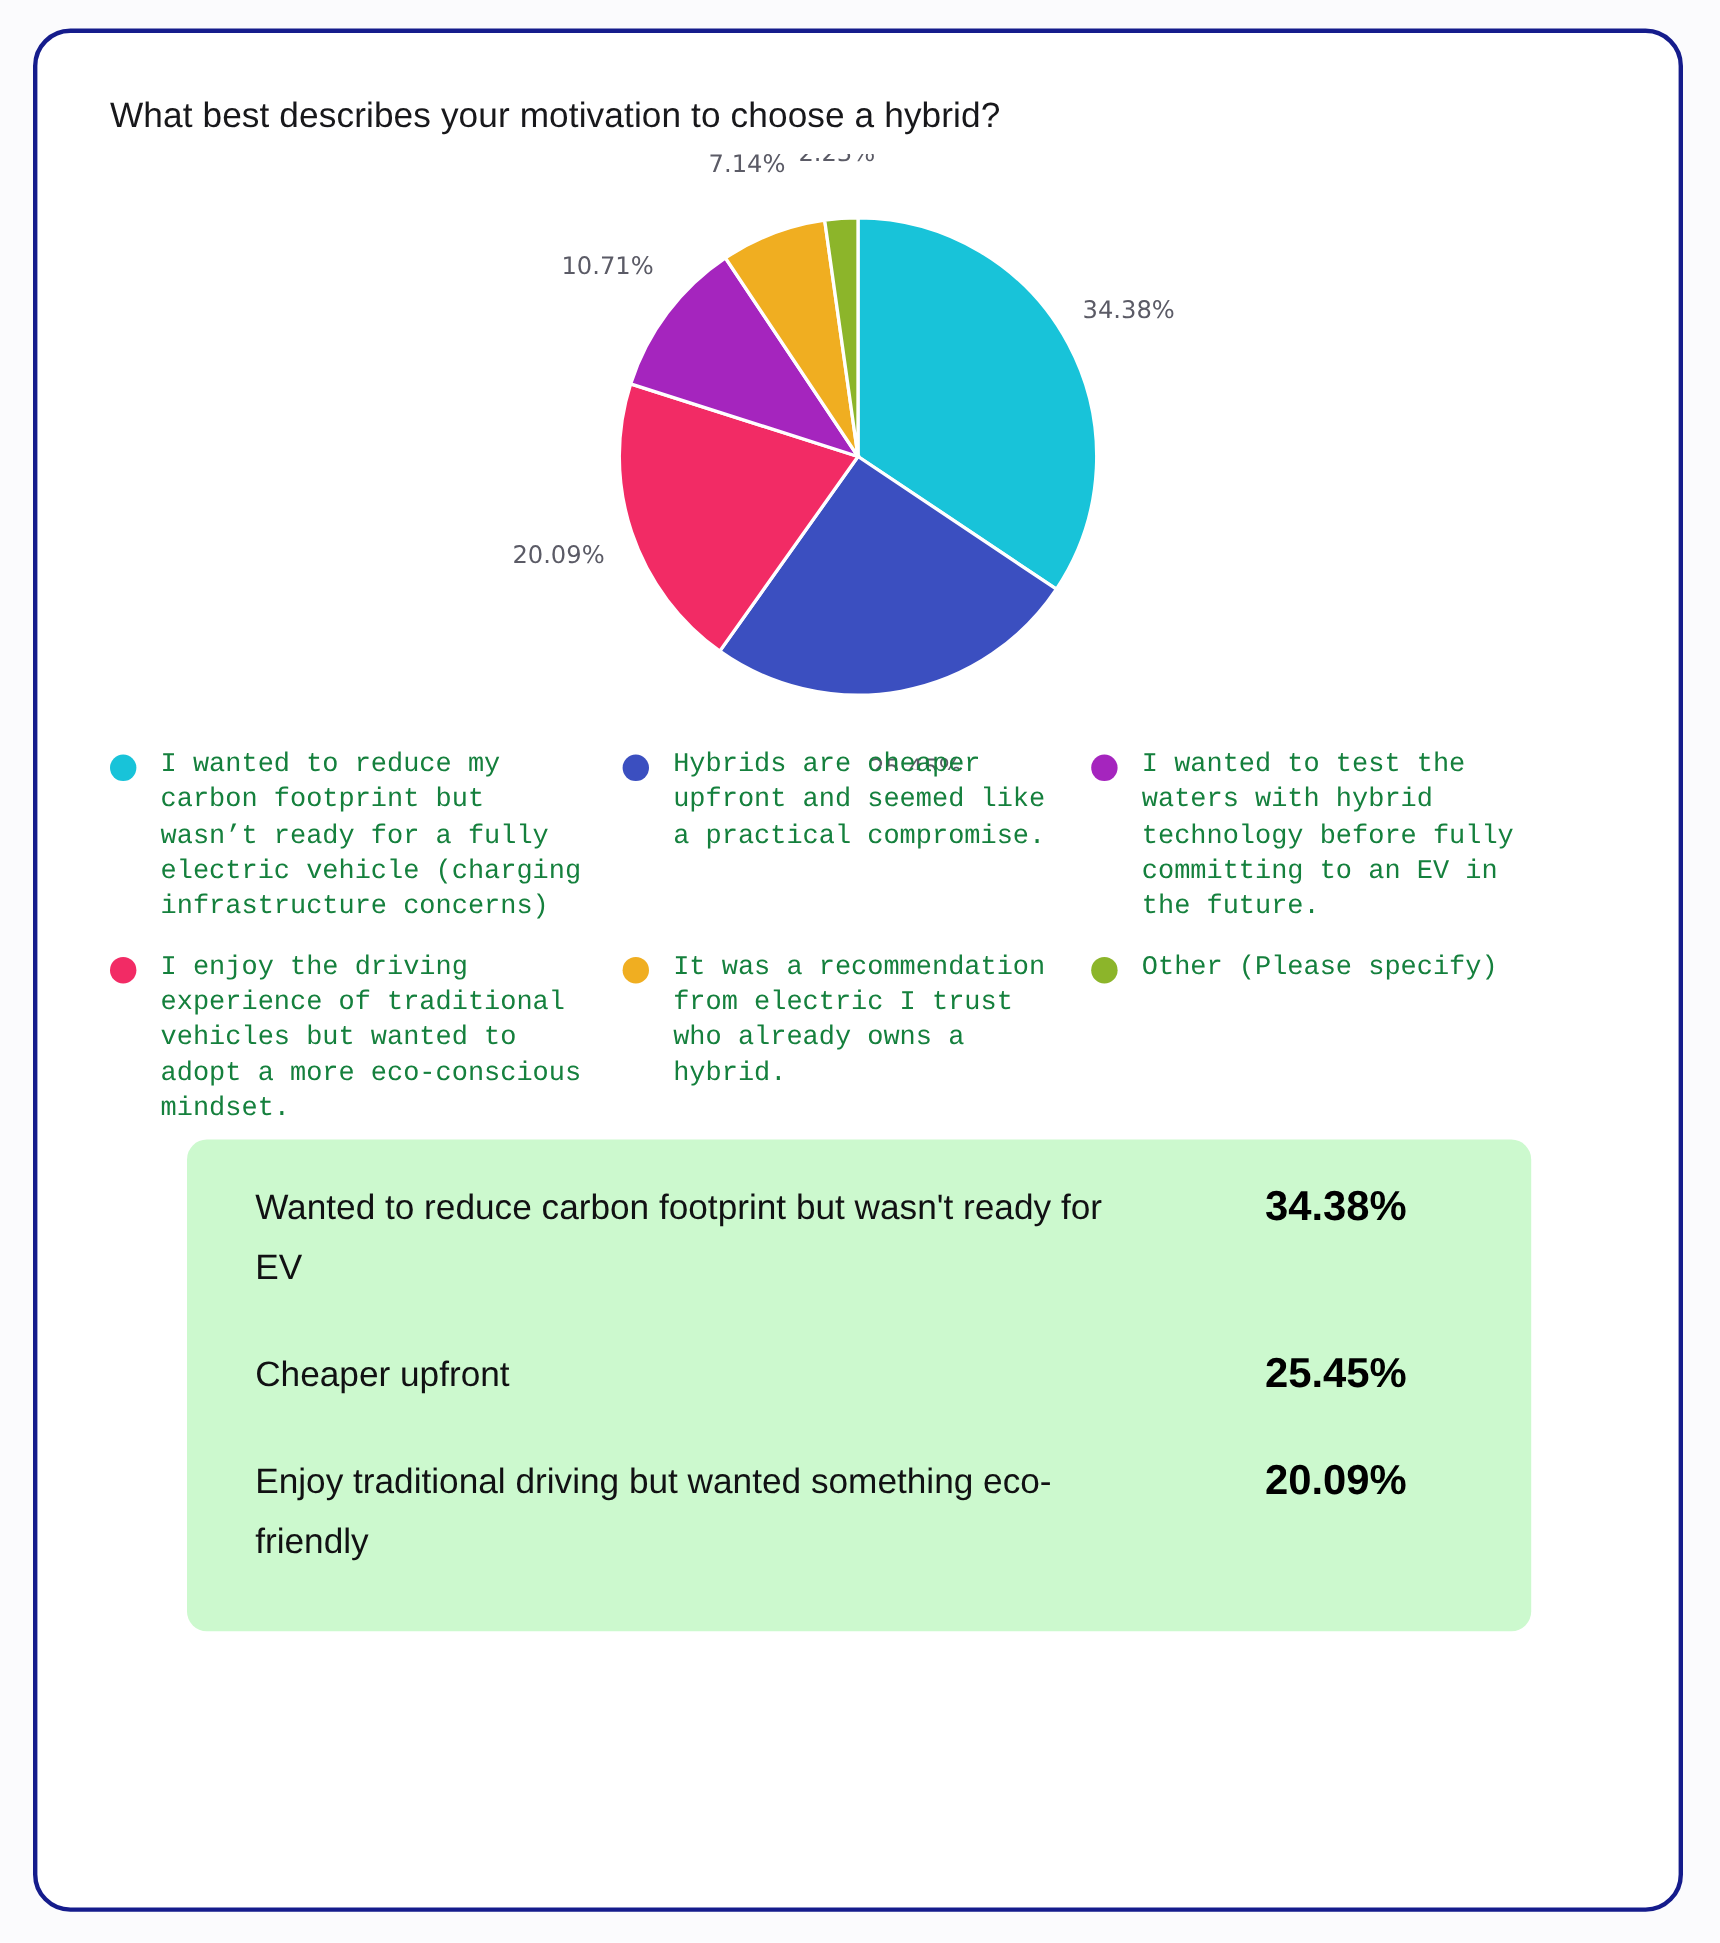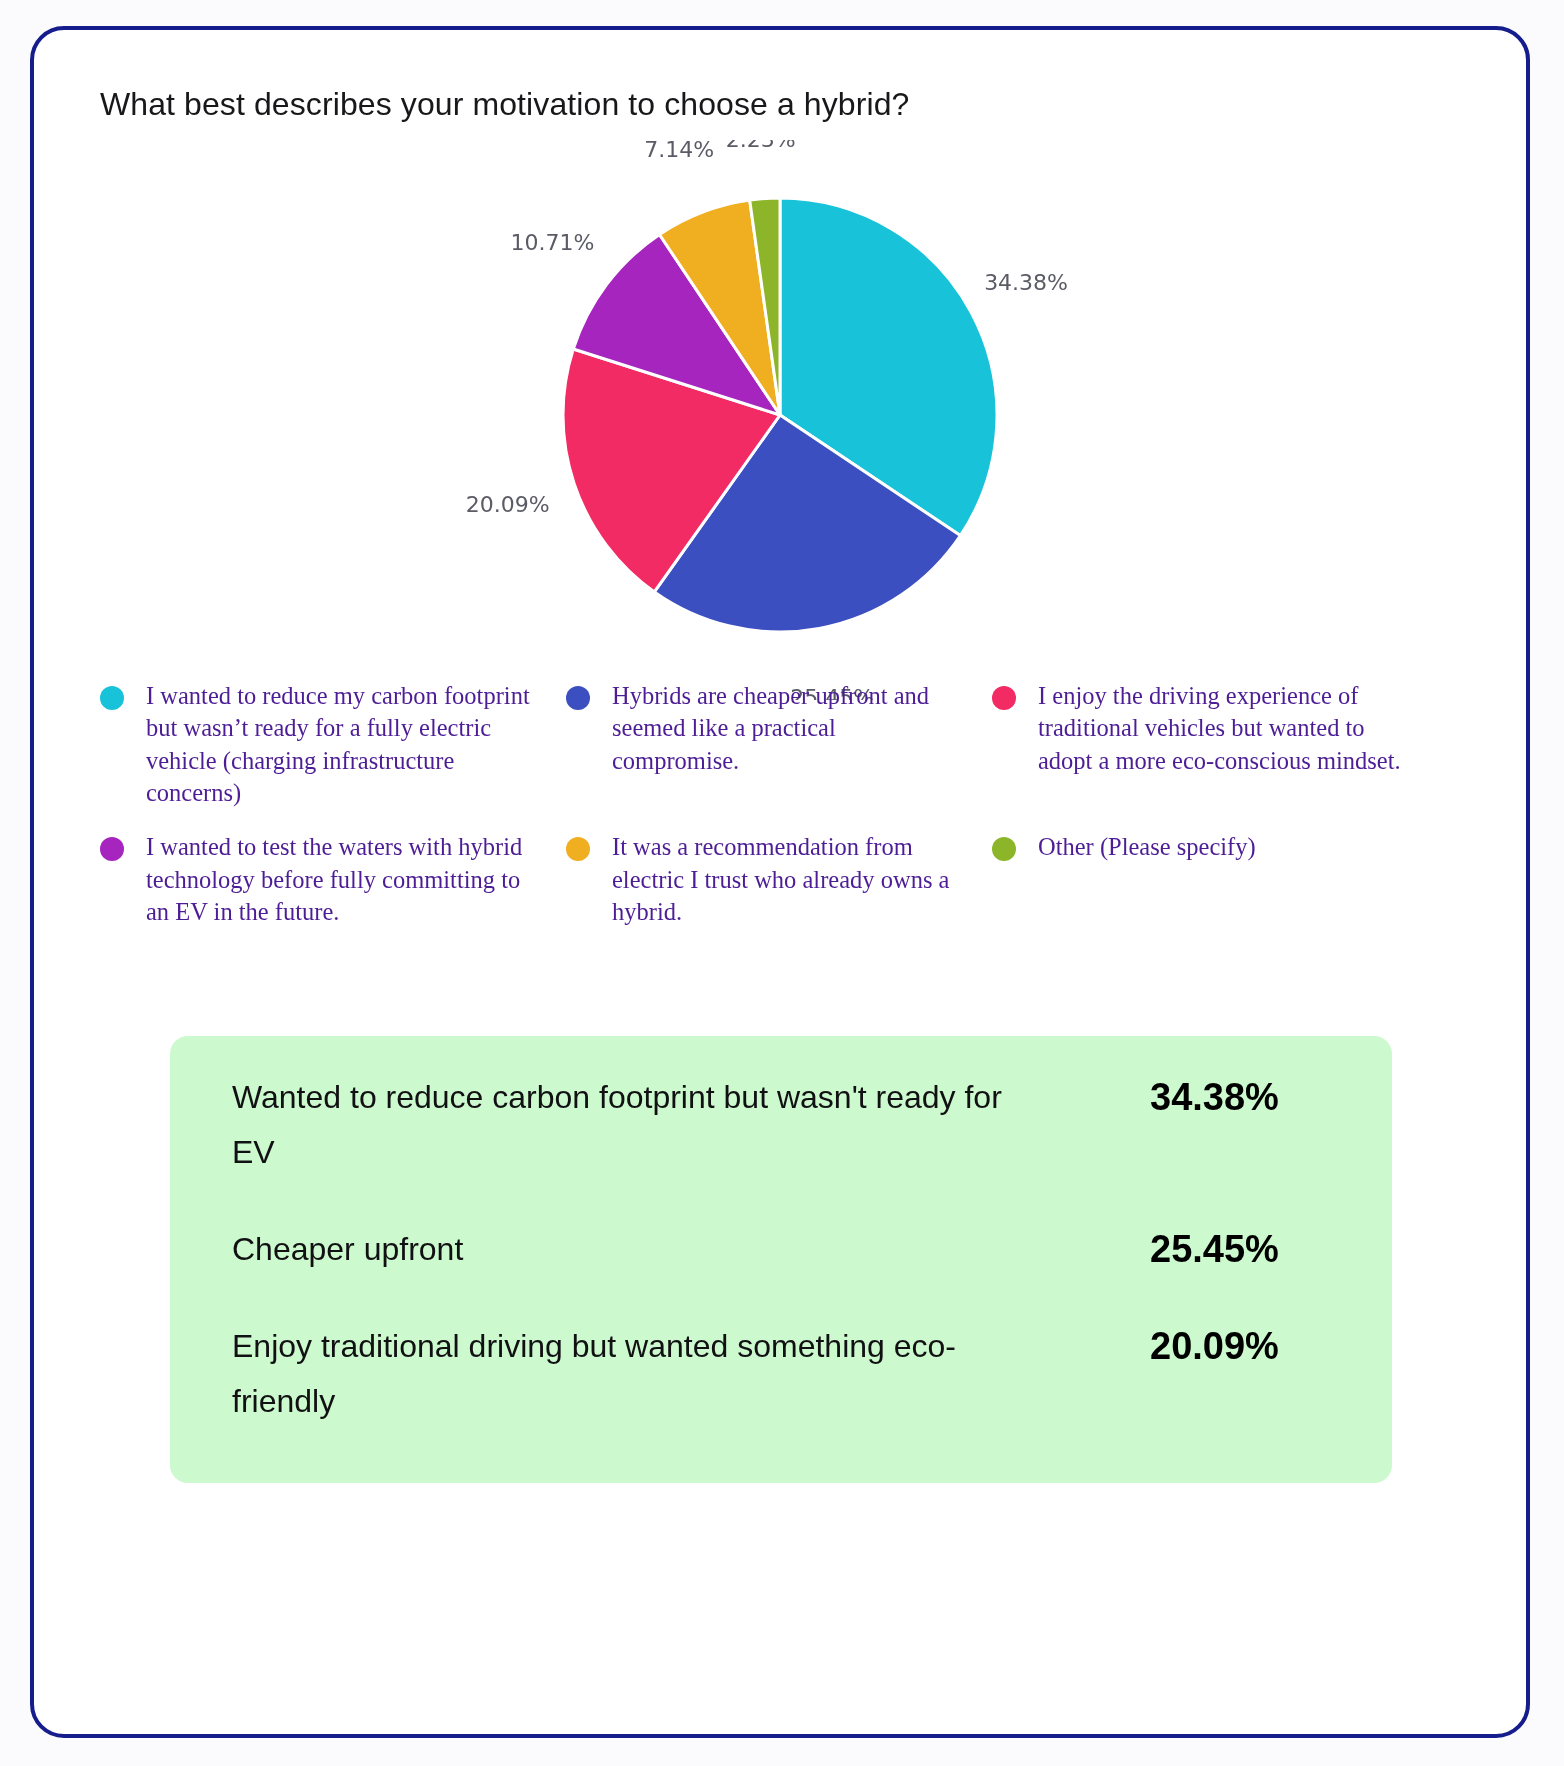--- a/index.html
+++ b/index.html
@@ -78,24 +78,24 @@
   }
   .dot {
     width: 24px;
     height: 24px;
     border-radius: 50%;
     flex: 0 0 24px;
     margin-top: 6px;
     margin-right: 22px;
   }
   .legend-label {
-    font-family: Liberation Serif, serif;
+    font-family: Liberation Mono, monospace;
     font-size: 24.5px;
     line-height: 1.32;
-    color: #4c1d95;
+    color: #15803d;
   }
 
   
   .summary {
     position: absolute;
     left: 136px;
     top: 1006px;
     width: 1222px;
     background: #CCF9CE;
     border-radius: 18px;
@@ -159,26 +159,26 @@
     <div class="legend" id="legend">
         <div class="legend-item">
           <span class="dot" style="background: rgb(24, 195, 217);"></span>
           <span class="legend-label">I wanted to reduce my carbon footprint but wasn’t ready for a fully electric vehicle (charging infrastructure concerns)</span>
         </div>
         <div class="legend-item">
           <span class="dot" style="background: rgb(59, 79, 192);"></span>
           <span class="legend-label">Hybrids are cheaper upfront and seemed like a practical compromise.</span>
         </div>
         <div class="legend-item">
+          <span class="dot" style="background: rgb(165, 37, 190);"></span>
+          <span class="legend-label">I wanted to test the waters with hybrid technology before fully committing to an EV in the future.</span>
+        </div>
+        <div class="legend-item">
           <span class="dot" style="background: rgb(242, 43, 101);"></span>
           <span class="legend-label">I enjoy the driving experience of traditional vehicles but wanted to adopt a more eco-conscious mindset.</span>
-        </div>
-        <div class="legend-item">
-          <span class="dot" style="background: rgb(165, 37, 190);"></span>
-          <span class="legend-label">I wanted to test the waters with hybrid technology before fully committing to an EV in the future.</span>
         </div>
         <div class="legend-item">
           <span class="dot" style="background: rgb(240, 174, 33);"></span>
           <span class="legend-label">It was a recommendation from electric I trust who already owns a hybrid.</span>
         </div>
         <div class="legend-item">
           <span class="dot" style="background: rgb(140, 181, 42);"></span>
           <span class="legend-label">Other (Please specify)</span>
         </div>
       </div>

